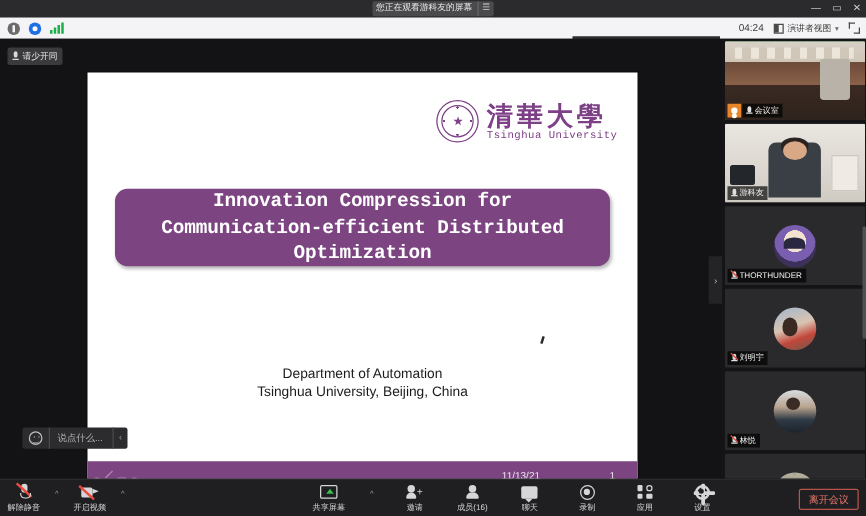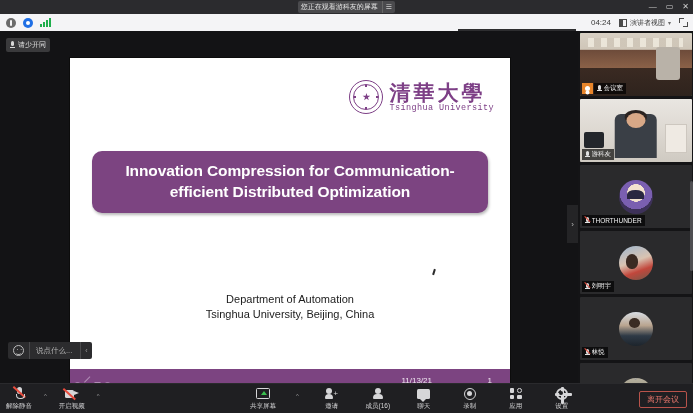--- a/index.html
+++ b/index.html
@@ -205,20 +205,21 @@
   }
 
   
   .title-plate {
     position: absolute; left: 22px; top: 93px;
     width: 396px; height: 62px;
     background: #7c4481;
     border-radius: 10px;
     display: flex; align-items: center; justify-content: center;
     box-shadow: 1px 2px 3px rgba(0,0,0,0.28);
+    font-family: Liberation Mono, monospace;
   }
   .title-plate h1 {
     font-size: 15.5px; color: #ffffff; font-weight: 700;
     text-align: center; line-height: 1.35; letter-spacing: -0.1px;
     padding: 0 12px;
   }
 
   .author {
     position: absolute; left: 0; top: 186px; width: 100%;
     text-align: center; font-size: 14.5px; color: #1b1b1b;
@@ -264,21 +265,21 @@
   .stage-arrow {
     position: absolute; right: 0; top: 174px;
     width: 11px; height: 38px;
     background: #242426;
     display: flex; align-items: center; justify-content: center;
     color: #b8b8b8; font-size: 8px;
   }
 
   
   .chat-overlay {
-    position: absolute; left: 8px; bottom: 24px;
+    position: absolute; left: 18px; bottom: 24px;
     height: 17px; background: #2c2c2e;
     border-radius: 2px;
     display: flex; align-items: center;
   }
   .chat-overlay .emoji-ic {
     width: 11px; height: 11px; border-radius: 50%;
     border: 1.2px solid #bdbdbd; margin: 0 5px; position: relative;
   }
   .chat-overlay .emoji-ic::before{
     content:""; position:absolute; left:2.5px; top:3px; width:1.4px; height:1.4px;

